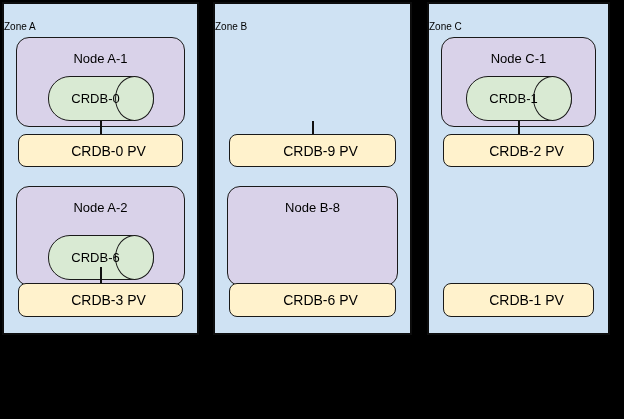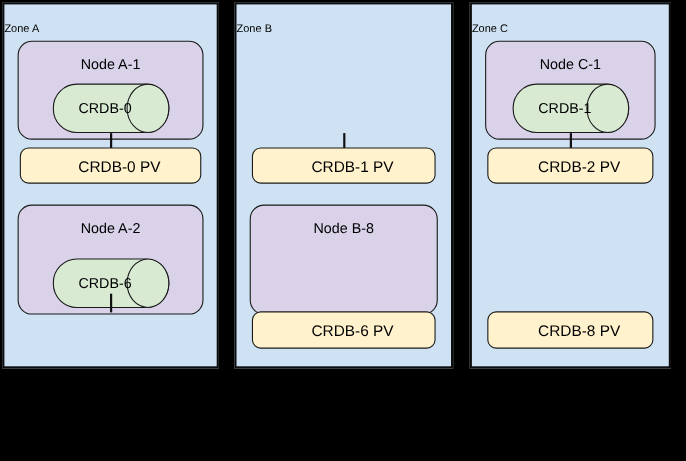--- a/index.html
+++ b/index.html
@@ -52,28 +52,31 @@
     </div>
 
     <div class="node node-2">
       <div class="node-label">Node A-2</div>
       <div class="cyl">
         <div class="cyl-cap"></div>
         <div class="cyl-label">CRDB-6</div>
       </div>
     </div>
     <div class="connector connector-2"></div>
+    <div class="pv pv-2">
+      <span>CRDB-3 PV</span>
+    </div>
   </div>
 
   <div class="zone zone-b">
     <div class="zone-label">Zone B</div>
 
     <div class="connector connector-1"></div>
     <div class="pv pv-1">
-      <span>CRDB-1 PV</span>
+      <span>CRDB-9 PV</span>
     </div>
 
     <div class="node node-2">
       <div class="node-label">Node B-8</div>
     </div>
     <div class="pv pv-2">
       <span>CRDB-6 PV</span>
     </div>
   </div>
 
@@ -86,17 +89,17 @@
         <div class="cyl-cap"></div>
         <div class="cyl-label">CRDB-1</div>
       </div>
     </div>
     <div class="connector connector-1"></div>
     <div class="pv pv-1">
       <span>CRDB-2 PV</span>
     </div>
 
     <div class="pv pv-2">
-      <span>CRDB-8 PV</span>
+      <span>CRDB-1 PV</span>
     </div>
   </div>
 
 </div>
 
 </body></html>

